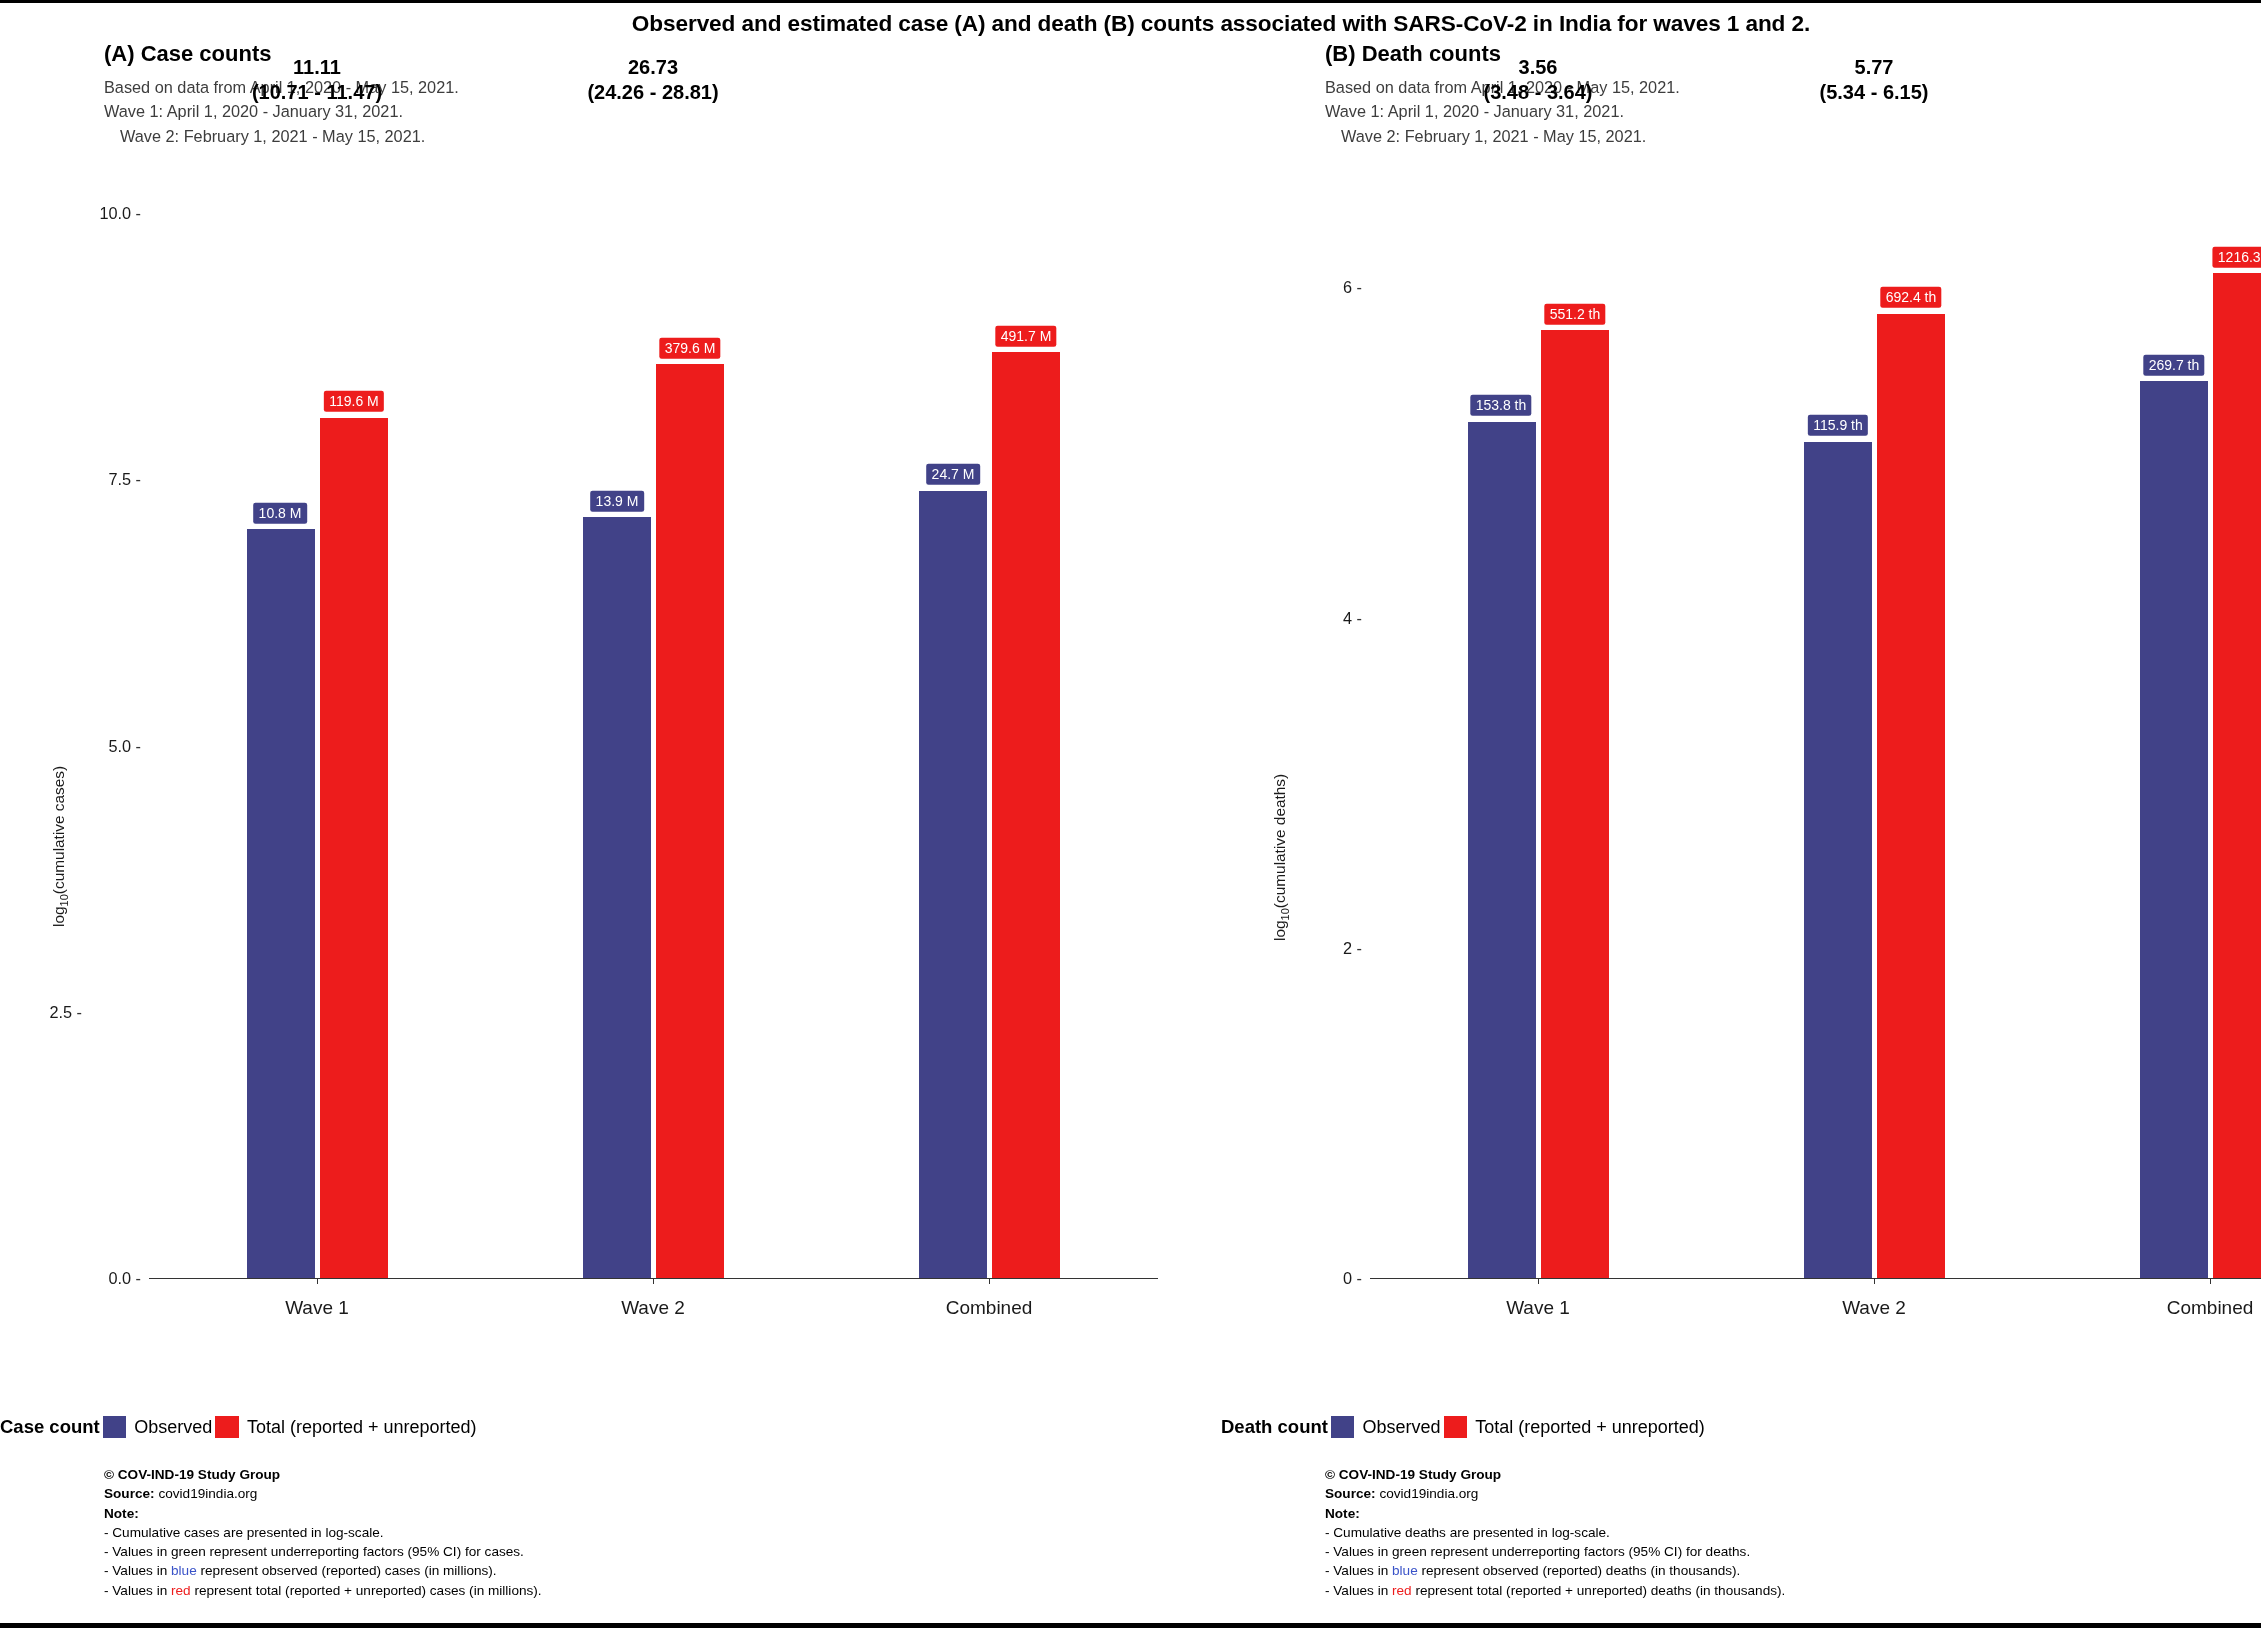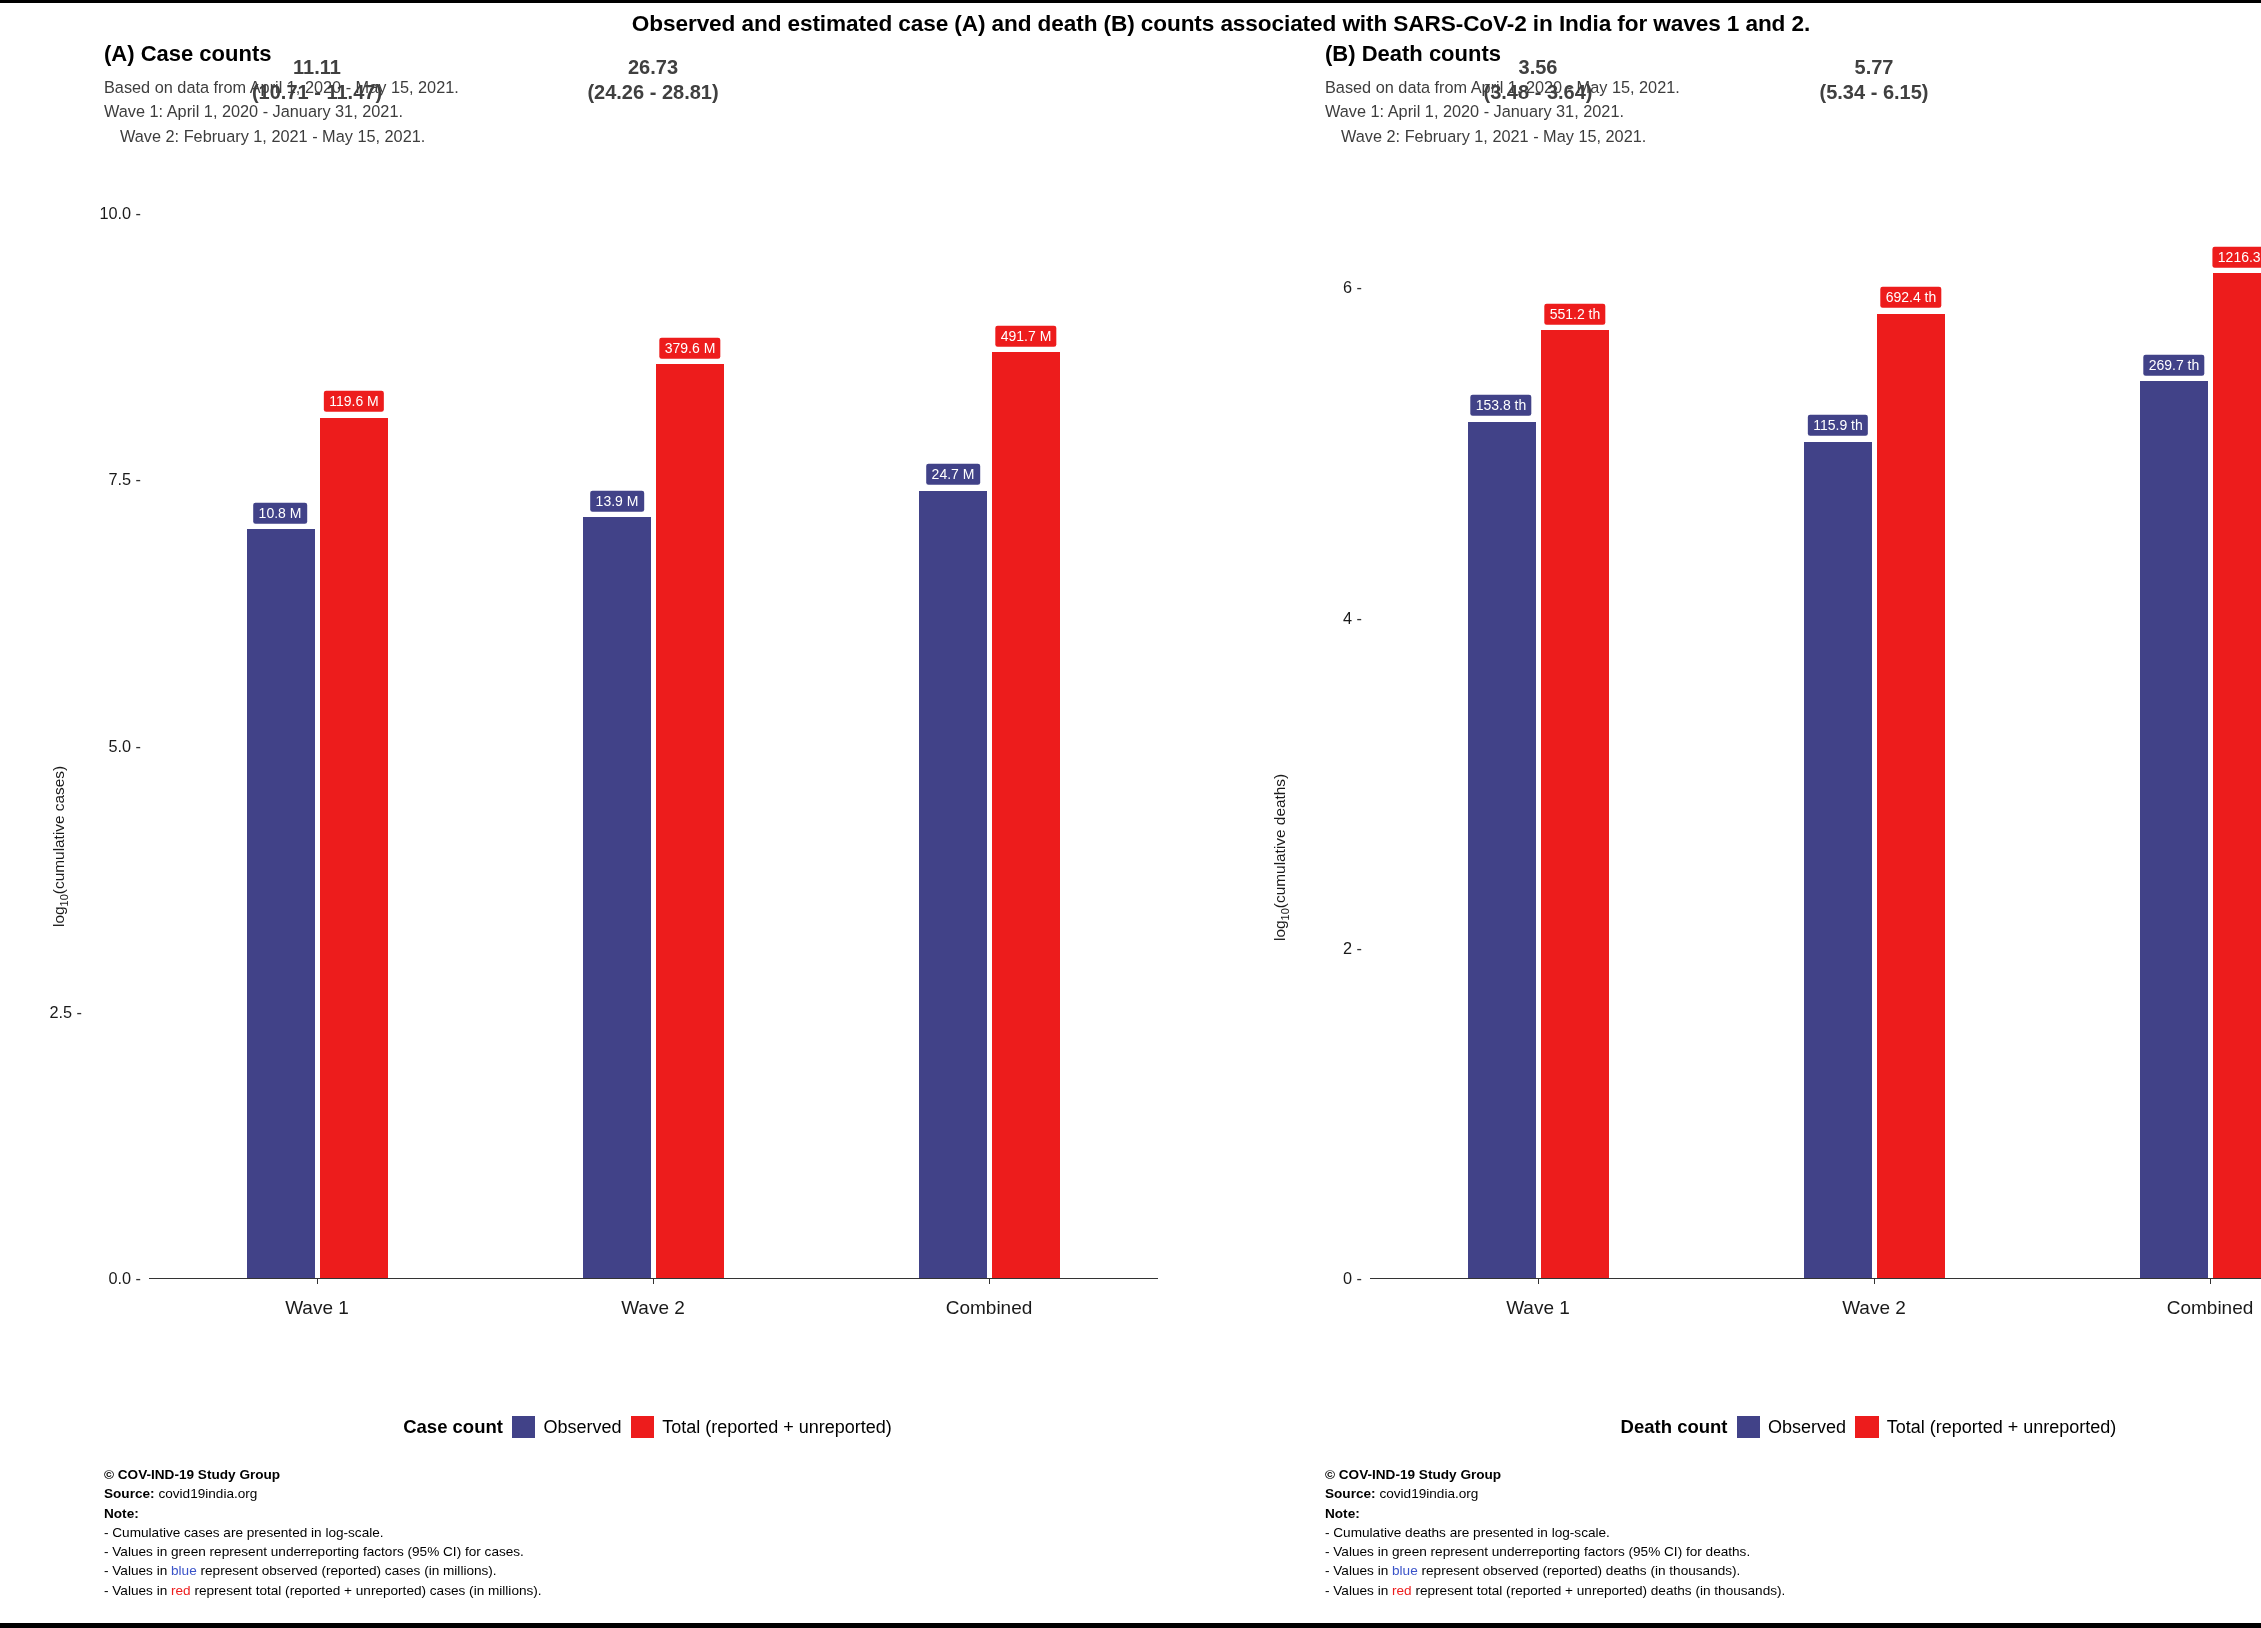--- a/index.html
+++ b/index.html
@@ -118,21 +118,21 @@
     line-height: 1;
   }
   .bar-label.obs { background: #414288; }
   .bar-label.tot { background: #ed1c1c; }
 
   
   .group-annot {
     position: absolute;
     transform: translateX(-50%);
     text-align: center;
-    color: #404040;
+    color: #000000;
     font-weight: bold;
     font-size: 20px;
     line-height: 1.25;
     white-space: nowrap;
   }
 
   
   .x-tick-mark {
     position: absolute;
     width: 0.9px;
@@ -146,25 +146,23 @@
     color: #1a1a1a;
     white-space: nowrap;
   }
 
   
   .legend {
     position: absolute;
     top: 1416px;
     width: 100%;
     display: flex;
-    justify-content: center;
     align-items: center;
-    gap: 9px;
+    gap: 3px;
     font-size: 18px;
-    margin-left: 37px;
   }
   .legend .lg-title { font-weight: bold; font-size: 18.5px; }
   .legend .swatch {
     width: 23.5px; height: 22px;
     display: inline-block;
   }
   .legend .sw-obs { background: #414288; }
   .legend .sw-tot { background: #ed1c1c; }
   .legend .lg-item { display: flex; align-items: center; gap: 8.1px; }
 

